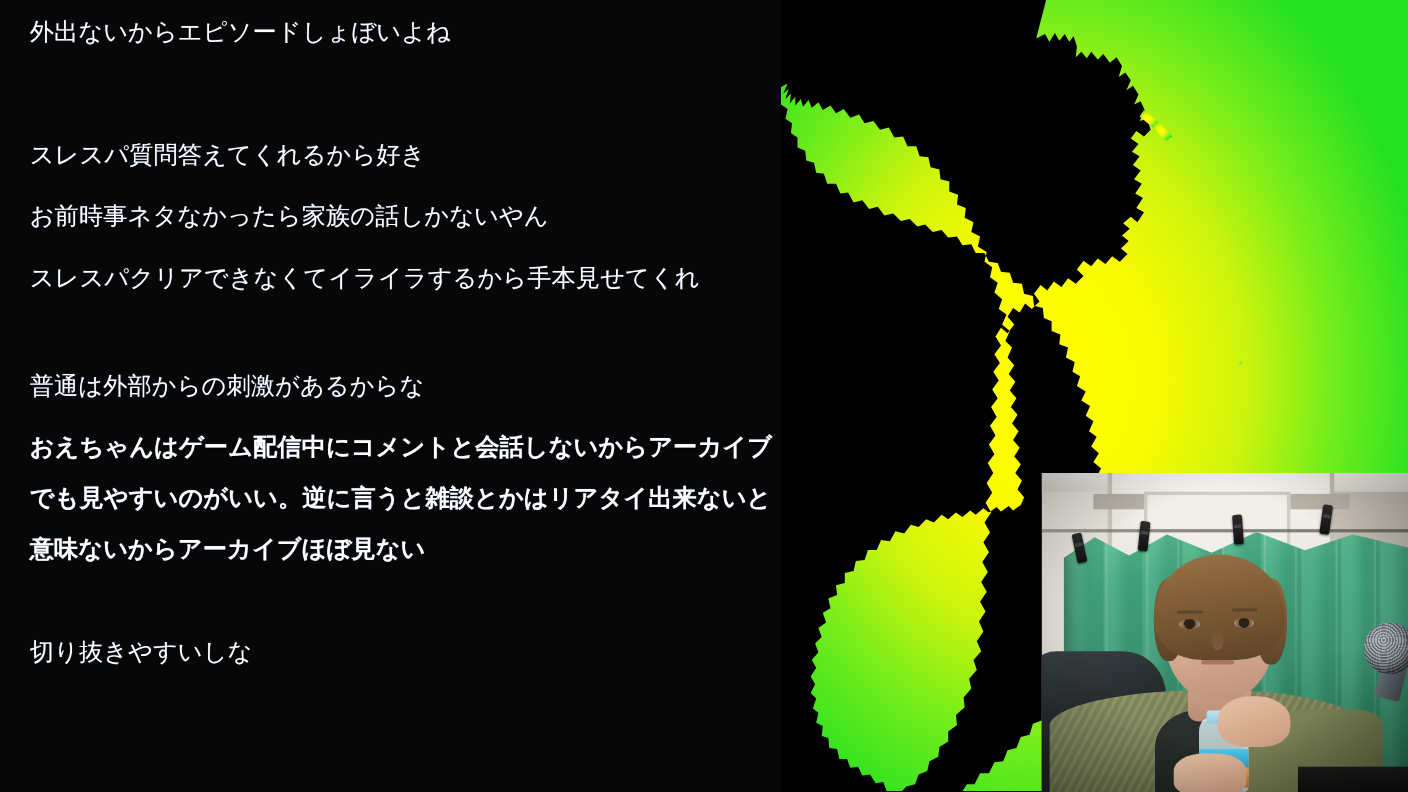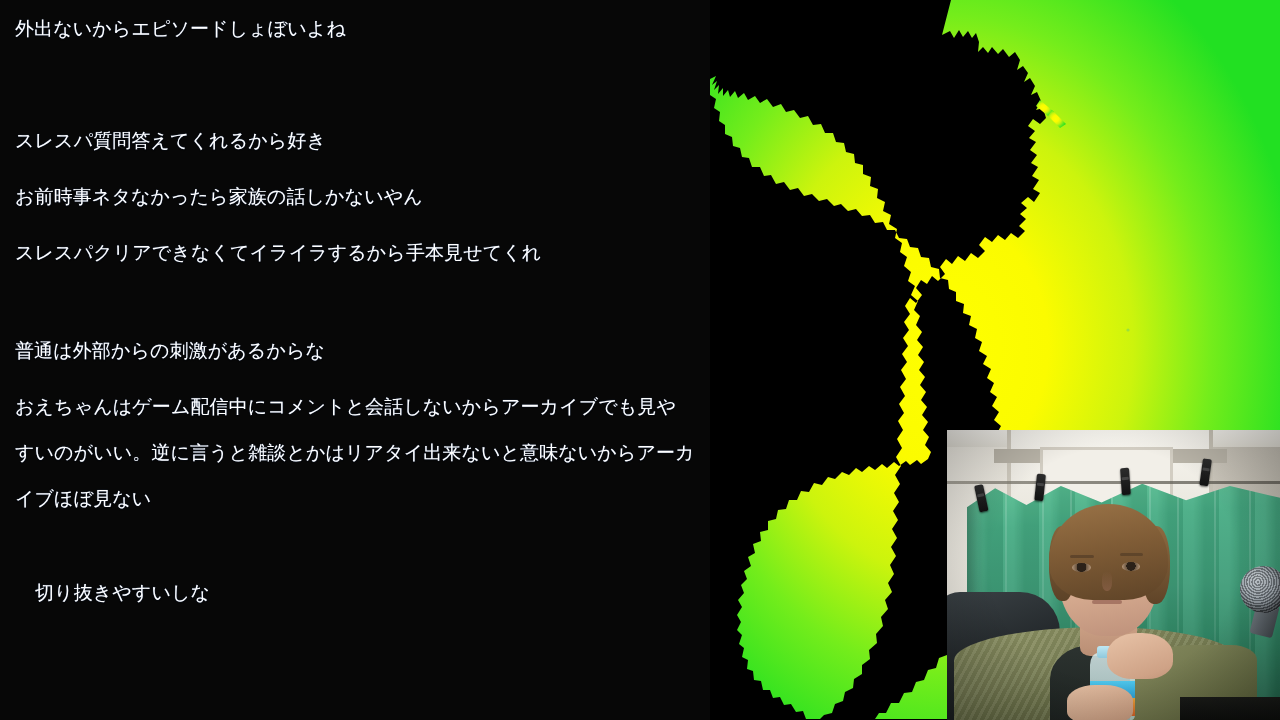--- a/index.html
+++ b/index.html
@@ -9,23 +9,23 @@
     font-family:"Liberation Sans","DejaVu Sans",sans-serif;
   }
   #stage{position:absolute;inset:0;width:1280px;height:720px;background:#000;overflow:hidden;}
 
   
   #comment-panel{
     position:absolute;left:0;top:0;width:710px;height:720px;
     background:#070707;overflow:hidden;
   }
   .comment{
-    position:absolute;left:15px;width:680px;
+    position:absolute;left:27px;width:680px;
     color:#ffffff;
-    font-size:19px;
+    font-size:22px;
     line-height:46px;
     font-weight:500;
     letter-spacing:0.1px;
     text-shadow:0 0 1px rgba(120,170,255,.55), 0 1px 1px rgba(0,0,0,.9);
     white-space:pre-wrap;
     word-break:break-all;
   }
 
   
   #map-region{
@@ -144,22 +144,22 @@
 <body>
 
 <div id="stage">
 
   <div id="comment-panel">
       <div class="comment" style="top: 6px;">外出ないからエピソードしょぼいよね</div>
       <div class="comment" style="top: 118px;">スレスパ質問答えてくれるから好き</div>
       <div class="comment" style="top: 174px;">お前時事ネタなかったら家族の話しかないやん</div>
       <div class="comment" style="top: 328px;">普通は外部からの刺激があるからな</div>
       <div class="comment" style="top: 230px;">スレスパクリアできなくてイライラするから手本見せてくれ</div>
-      <div class="comment" style="top: 384px;">おえちゃんはゲーム配信中にコメントと会話しないからアーカイブでも見やすいのがいい。逆に言うと雑談とかはリアタイ出来ないと意味ないからアーカイブほぼ見ない</div>
-      <div class="comment" style="top: 570px; margin-left: 20px;">切り抜きやすいしな</div>
+      <div class="comment" style="top: 384px; font-weight: bold;">おえちゃんはゲーム配信中にコメントと会話しないからアーカイブでも見やすいのがいい。逆に言うと雑談とかはリアタイ出来ないと意味ないからアーカイブほぼ見ない</div>
+      <div class="comment" style="top: 570px;">切り抜きやすいしな</div>
     </div>
 
   <div id="map-region">
     <svg id="map-svg" viewBox="0 0 570 720" preserveAspectRatio="xMidYMid meet">
       <defs>
         <radialGradient id="mapGrad" cx="42%" cy="48%" r="62%">
           <stop offset="0%" stop-color="#ffff00"></stop>
           <stop offset="28%" stop-color="#fbfb00"></stop>
           <stop offset="52%" stop-color="#ccf40d"></stop>
           <stop offset="74%" stop-color="#74ed1b"></stop>

